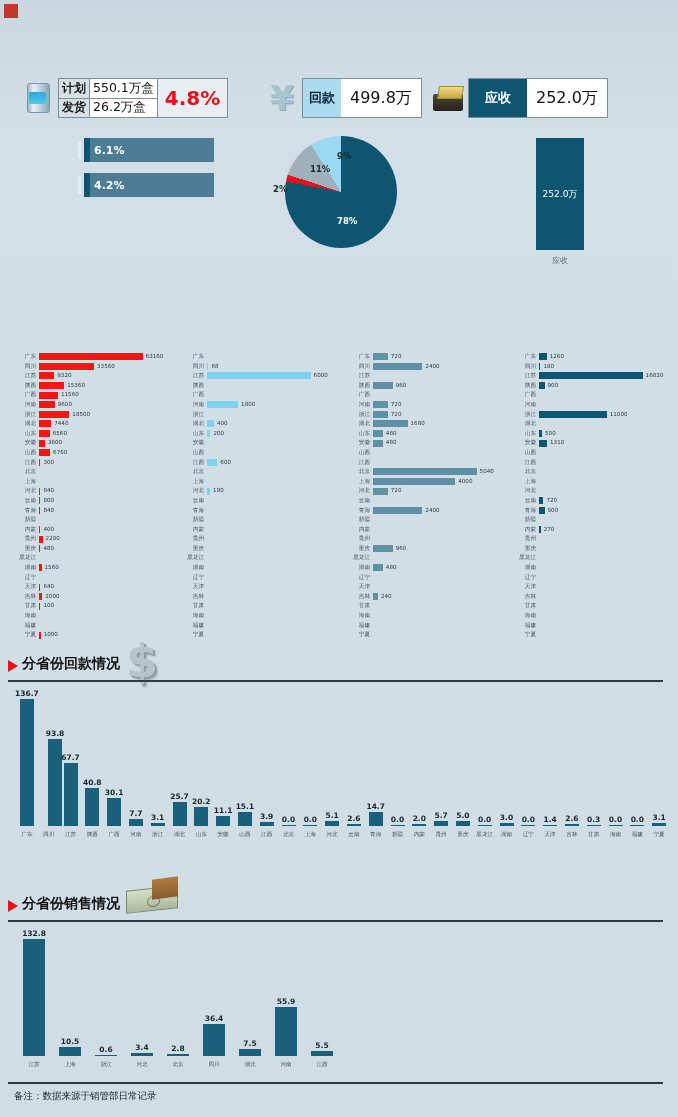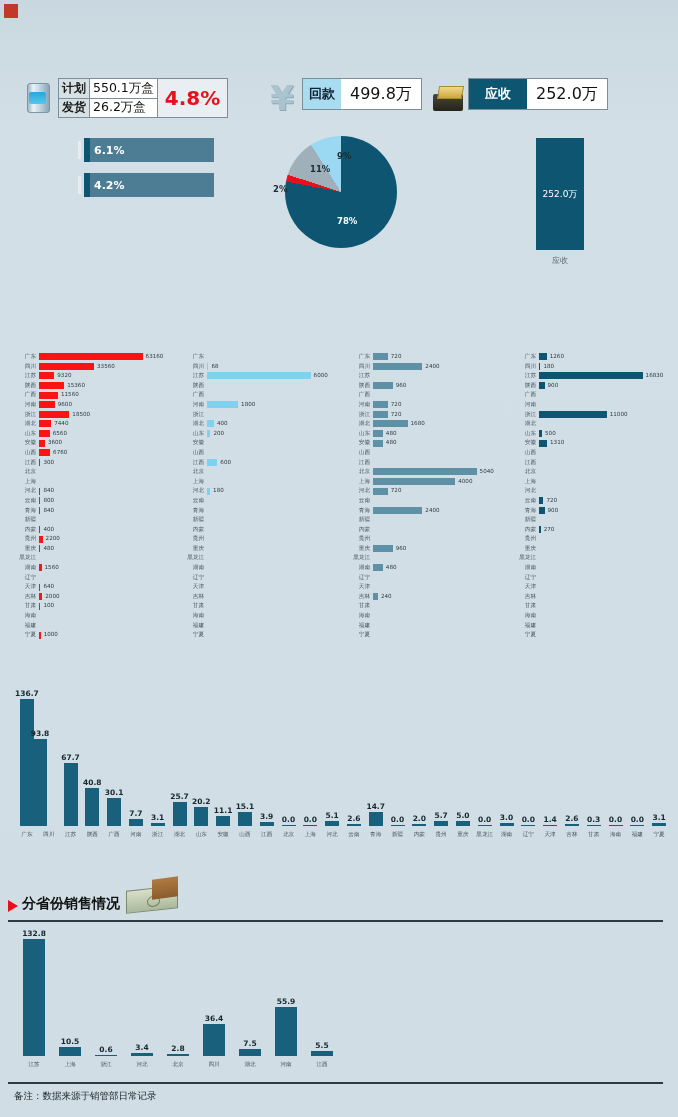--- a/index.html
+++ b/index.html
@@ -53,21 +53,21 @@
   .tbl-lbls .cell { flex:1; display:flex; align-items:center; justify-content:center;
     font-size:12px; font-weight:bold; color:#1c1c1c; padding:0 3px; background:#d6e0e5; }
   .tbl-lbls .cell+.cell{border-top:1px solid #7b8f99;}
   .tbl-vals { display:flex; flex-direction:column; border-left:1px solid #7b8f99; }
   .tbl-vals .cell{flex:1;display:flex;align-items:center;font-size:12.5px;color:#111;
     padding:0 3px;background:#ffffff;white-space:nowrap;}
   .tbl-vals .cell+.cell{border-top:1px solid #7b8f99;}
   .pct-cell{border-left:1px solid #7b8f99;display:flex;align-items:center;justify-content:center;
     font-size:20px;font-weight:bold;color:#e8101a;background:#e8eef1;padding:0 7px;}
 
-  .chip{display:flex;align-items:center;border:1px solid #7b8f99;height:32px;}
+  .chip{display:flex;align-items:center;border:1px solid #7b8f99;height:40px;}
   .chip .tag{background:#a9dcf0;color:#123;font-size:13px;font-weight:bold;
     display:flex;align-items:center;padding:0 6px;height:100%;}
   .chip .tag.dark{background:#0d5571;color:#fff;padding:0 16px;}
   .chip .val{background:#fff;color:#111;font-size:16px;display:flex;align-items:center;
     padding:0 9px;height:100%;white-space:nowrap;}
 
   
   .pctbars{position:absolute;left:84px;top:138px;width:130px;}
   .pctbar{position:relative;height:24px;margin-bottom:11px;background:#4c7d94;}
   .pctbar .cap{position:absolute;left:0;top:0;width:6px;height:100%;background:#0d5571;}
@@ -864,28 +864,34 @@
           <div class="pname">福建</div>
           <div class="track"></div>
         </div>
         <div class="hrow">
           <div class="pname">宁夏</div>
           <div class="track"></div>
         </div>
       </div>
   </div>
 
+  <div class="sec" style="top:650px;">
+    <div class="tri"></div>
+    <div class="lbl">分省份回款情况</div>
+    <div class="ico-deco dollar">$</div>
+    <div class="rule"></div>
+  </div>
 
   <div class="vchart" id="vc0" style="left:10px; top:688px; width:660px; height:152px;">
       <div class="vcol" style="left: 9.9px; width: 14px; bottom: 14px;">
         <div class="vv">136.7</div>
         <div class="vb" style="height: 127px; background: rgb(24, 96, 124);"></div>
       </div>
       <div class="vlab" style="left: 6px; width: 21.8px; bottom: 1px; position: absolute;">广东</div>
-      <div class="vcol" style="left: 23px; width: 14px; bottom: 14px;">
+      <div class="vcol" style="left: 38px; width: 14px; bottom: 14px;">
         <div class="vv">93.8</div>
         <div class="vb" style="height: 87.1441px; background: rgb(24, 96, 124);"></div>
       </div>
       <div class="vlab" style="left: 27.8px; width: 21.8px; bottom: 1px; position: absolute;">四川</div>
       <div class="vcol" style="left: 53.5px; width: 14px; bottom: 14px;">
         <div class="vv">67.7</div>
         <div class="vb" style="height: 62.8961px; background: rgb(24, 96, 124);"></div>
       </div>
       <div class="vlab" style="left: 49.6px; width: 21.8px; bottom: 1px; position: absolute;">江苏</div>
       <div class="vcol" style="left: 75.3px; width: 14px; bottom: 14px;">

